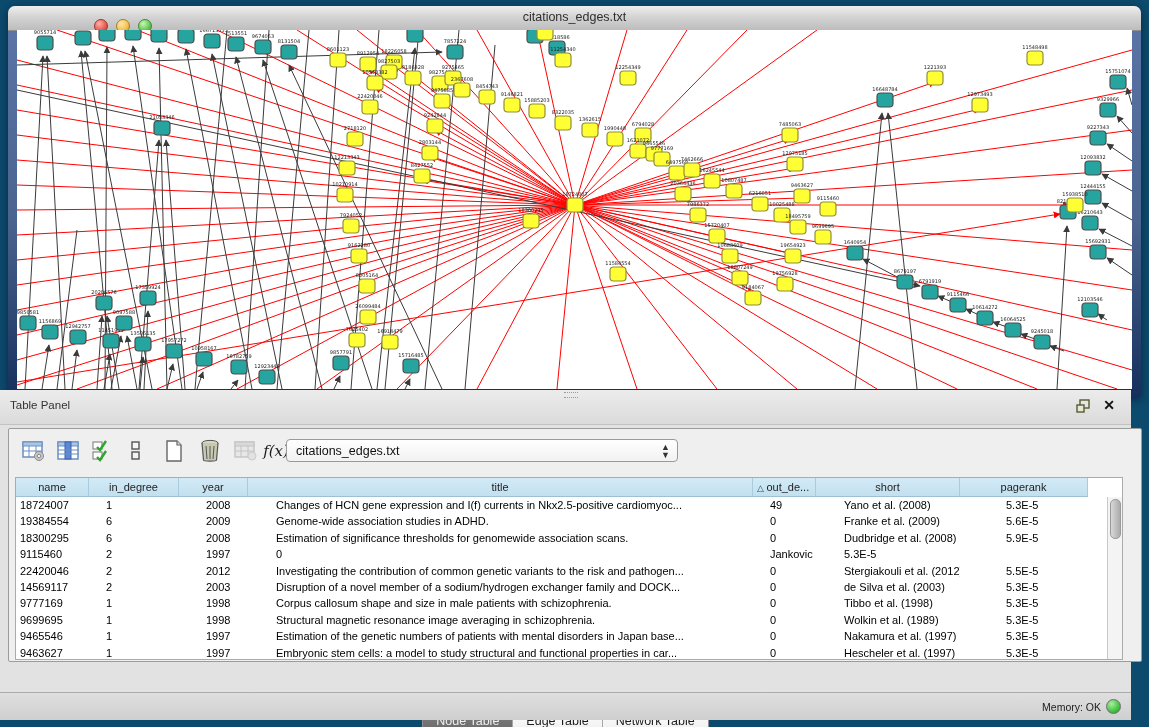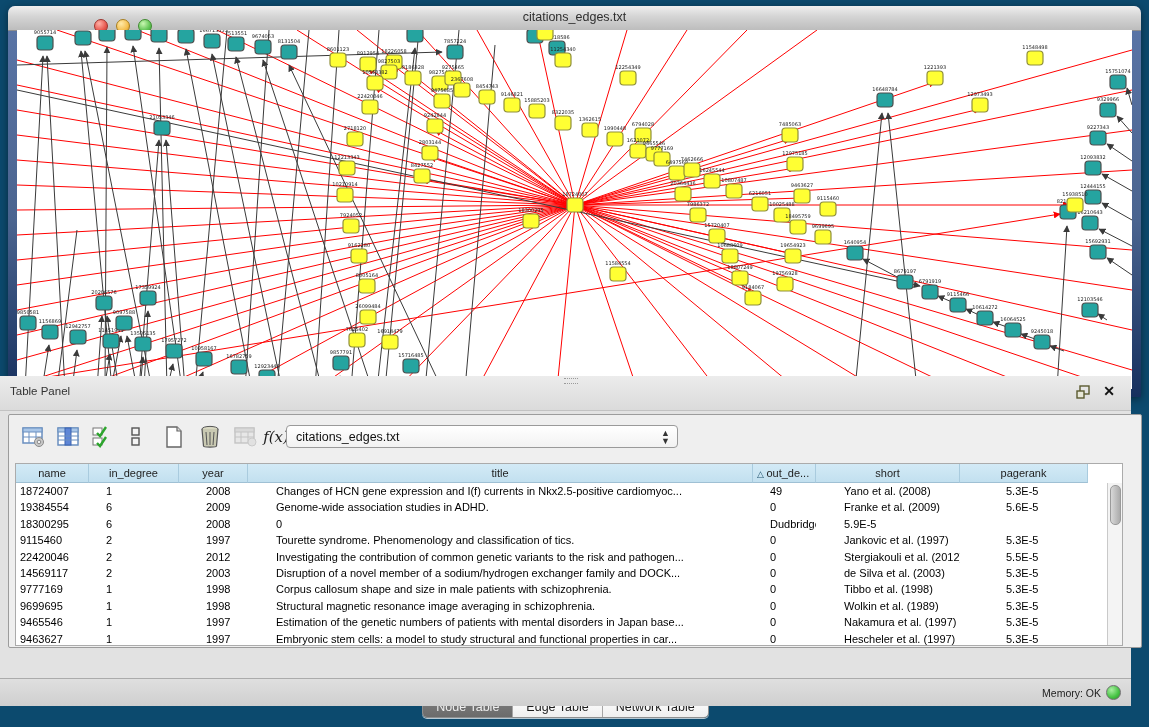--- a/index.html
+++ b/index.html
@@ -13,21 +13,21 @@
   #win-title{position:absolute;left:0;right:0;top:4px;text-align:center;font-size:12.5px;color:#2E2E2E;}
   .light{position:absolute;top:13px;width:14px;height:14px;border-radius:50%;box-sizing:border-box;}
   #light-close{left:86px;background:radial-gradient(circle at 35% 30%,#FFB0A6,#E8584F 60%,#B33A31);border:1px solid #9E332C;}
   #light-min{left:108px;background:radial-gradient(circle at 35% 30%,#FFE9A8,#F5BF4F 60%,#C38F22);border:1px solid #A87E1E;}
   #light-zoom{left:130px;background:radial-gradient(circle at 35% 30%,#C9F7B2,#61C555 60%,#3D9B33);border:1px solid #3F8A2E;}
   #canvas-wrap{position:absolute;left:9px;top:24px;width:1115px;height:359px;background:#FFFFFF;overflow:hidden;}
   #canvas-wrap svg{display:block;}
   .node-label{font-family:"DejaVu Sans",sans-serif;font-size:5px;fill:#222;}
 
   
-  #table-panel{position:absolute;left:0;top:376px;width:1131px;height:329px;background:#E2E2E2;}
+  #table-panel{position:absolute;left:0;top:390px;width:1131px;height:329px;background:#E2E2E2;}
   #panel-header{position:absolute;left:0;top:0;width:100%;height:34px;
     background:linear-gradient(#ECECEC,#DBDBDB);border-bottom:1px solid #C2C2C2;}
   #panel-title{position:absolute;left:10px;top:9px;font-size:11.5px;color:#333;}
   #panel-grip{position:absolute;left:564px;top:2px;width:14px;height:4px;border-top:1px dotted #9a9a9a;border-bottom:1px dotted #9a9a9a;}
   #float-icon{position:absolute;right:40px;top:9px;width:15px;height:14px;}
   #close-icon{position:absolute;right:16px;top:7px;font-size:14px;font-weight:bold;color:#111;line-height:16px;}
 
   #panel-content{position:absolute;left:8px;top:38px;width:1132px;height:232px;
     background:#EFEFEF;border:1px solid #9C9C9C;border-radius:2px;}
   #toolbar{position:absolute;left:0;top:0;right:0;height:44px;}
@@ -765,29 +765,29 @@
               <div class="td">2009</div>
               <div class="td">Genome-wide association studies in ADHD.</div>
               <div class="td">0</div>
               <div class="td">Franke et al. (2009)</div>
               <div class="td">5.6E-5</div>
             </div>
             <div class="grid-row tr">
               <div class="td">18300295</div>
               <div class="td">6</div>
               <div class="td">2008</div>
+              <div class="td">Estimation of significance thresholds for genomewide association scans.</div>
               <div class="td">0</div>
               <div class="td">Dudbridge et al. (2008)</div>
               <div class="td">5.9E-5</div>
             </div>
             <div class="grid-row tr">
               <div class="td">9115460</div>
               <div class="td">2</div>
               <div class="td">1997</div>
-              <div class="td">Tourette syndrome. Phenomenology and classification of tics.</div>
               <div class="td">0</div>
               <div class="td">Jankovic et al. (1997)</div>
               <div class="td">5.3E-5</div>
             </div>
             <div class="grid-row tr">
               <div class="td">22420046</div>
               <div class="td">2</div>
               <div class="td">2012</div>
               <div class="td">Investigating the contribution of common genetic variants to the risk and pathogen...</div>
               <div class="td">0</div>

